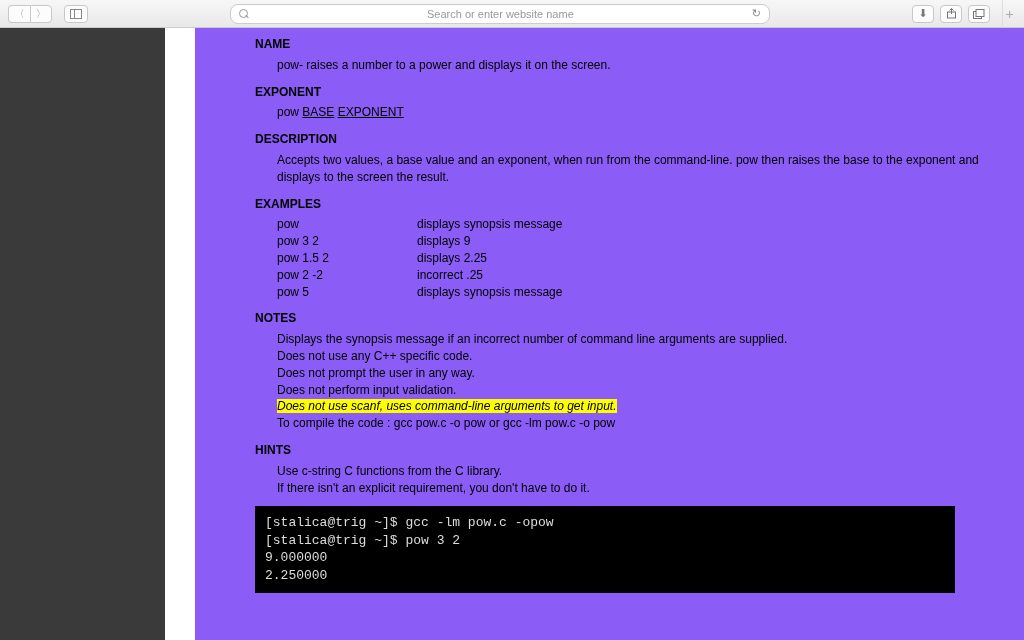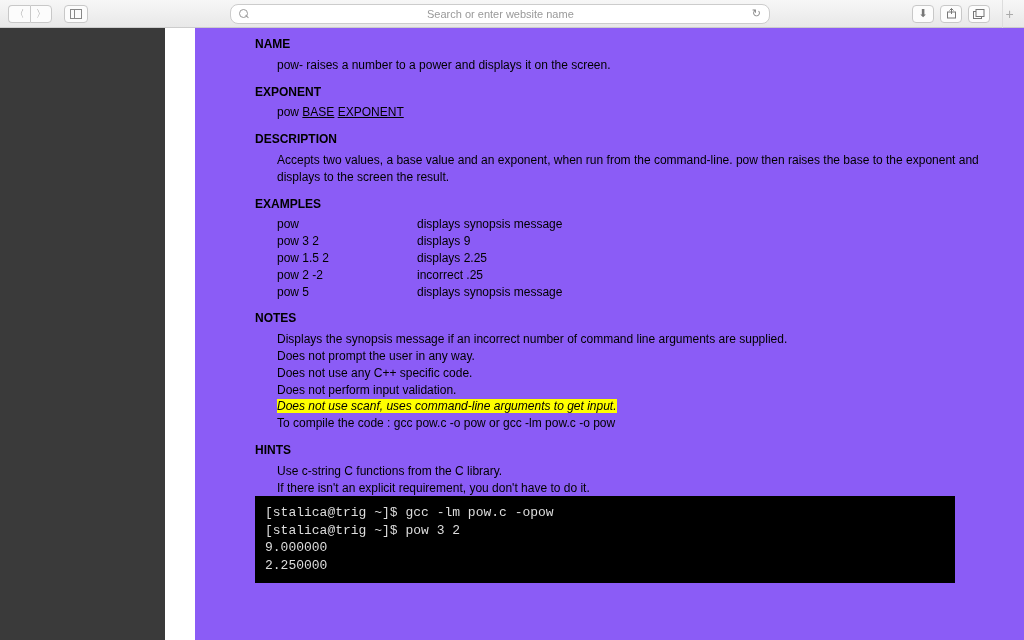--- a/index.html
+++ b/index.html
@@ -88,20 +88,21 @@
   .h.first { margin-top: 0; }
   .indent { padding-left: 22px; margin-bottom: 2px; }
   .syn { padding-left: 22px; }
   .u { text-decoration: underline; }
   .ex-table { padding-left: 22px; }
   .ex-row { display: flex; }
   .ex-cmd { width: 140px; }
   .notes-list { padding-left: 22px; }
   .hl { background: #ffff00; font-style: italic; font-weight: normal; display: inline; }
   .terminal {
+    margin-top: 10px;
     background: #000;
     color: #ddd;
     font-family: "Courier New", monospace;
     font-size: 13px;
     padding: 8px 10px;
     width: 700px;
     line-height: 1.35;
   }
   .mag { position: relative; width: 10px; height: 10px; }
   .mag::before { content:""; position:absolute; width:7px; height:7px; border:1px solid #999; border-radius:50%; left:0; top:0; }
@@ -180,22 +181,22 @@
         </div>
       <div class="ex-row">
           <div class="ex-cmd">pow 5</div>
           <div>displays synopsis message</div>
         </div>
     </div>
 
     <div class="h">NOTES</div>
     <div class="notes-list">
       <div>Displays the synopsis message if an incorrect number of command line arguments are supplied.</div>
+      <div>Does not use any C++ specific code.</div>
       <div>Does not prompt the user in any way.</div>
-      <div>Does not use any C++ specific code.</div>
       <div>Does not perform input validation.</div>
       <div><span class="hl">Does not use scanf, uses command-line arguments to get input.</span></div>
       <div>To compile the code :    gcc pow.c -o pow or gcc -lm pow.c -o pow</div>
     </div>
 
     <div class="h">HINTS</div>
     <div class="notes-list">
       <div>Use c-string C functions from the C library.</div>
       <div>If there isn't an explicit requirement, you don't have to do it.</div>
     </div>

